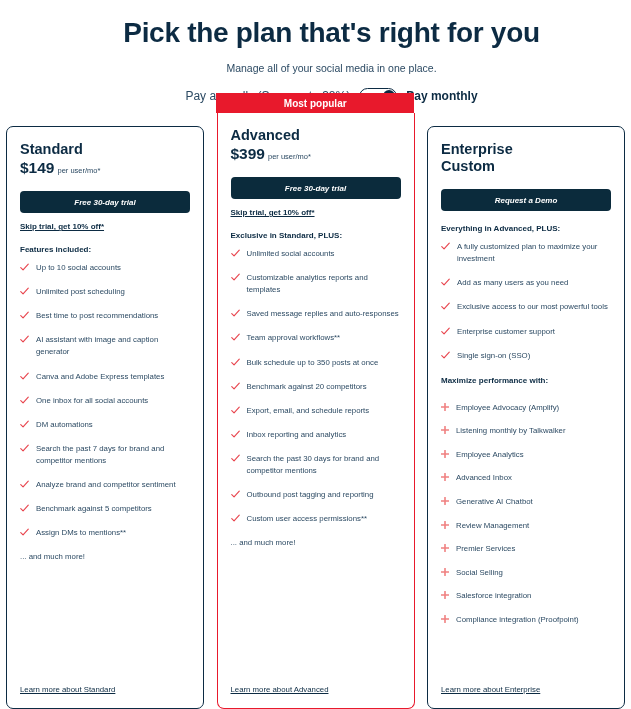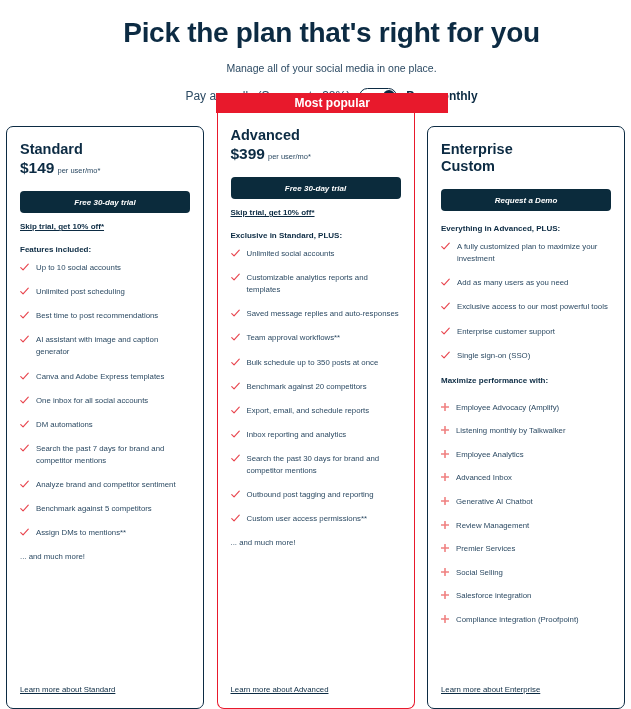--- a/index.html
+++ b/index.html
@@ -100,25 +100,25 @@
     border-color: #e8192c;
     border-radius: 0 0 7px 7px;
     border-top: none;
   }
   .card.enterprise { margin-top: 13px; height: 583px; }
 
   .popular-banner {
     position: absolute;
     top: -20px;
     left: -1.3px;
-    width: 232px;
+    width: 198px;
     height: 20px;
     background: #e8192c;
     color: #ffffff;
-    font-size: 12px;
+    font-size: 10px;
     font-weight: bold;
     display: flex;
     align-items: center;
     justify-content: center;
   }
 
   .card-inner {
     padding: 14px 13px 0 13px;
     flex: 1;
     display: flex;

